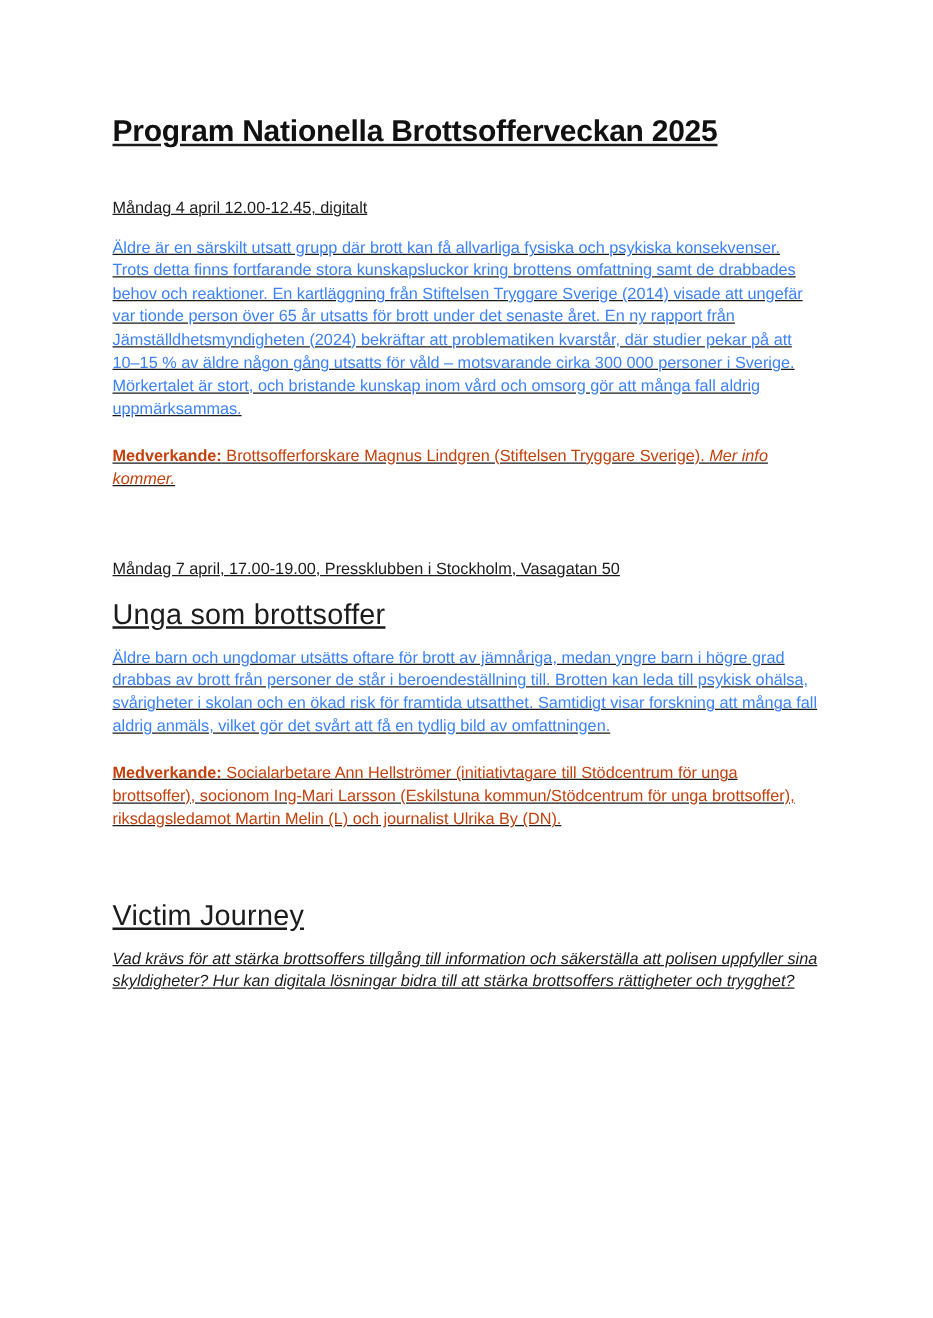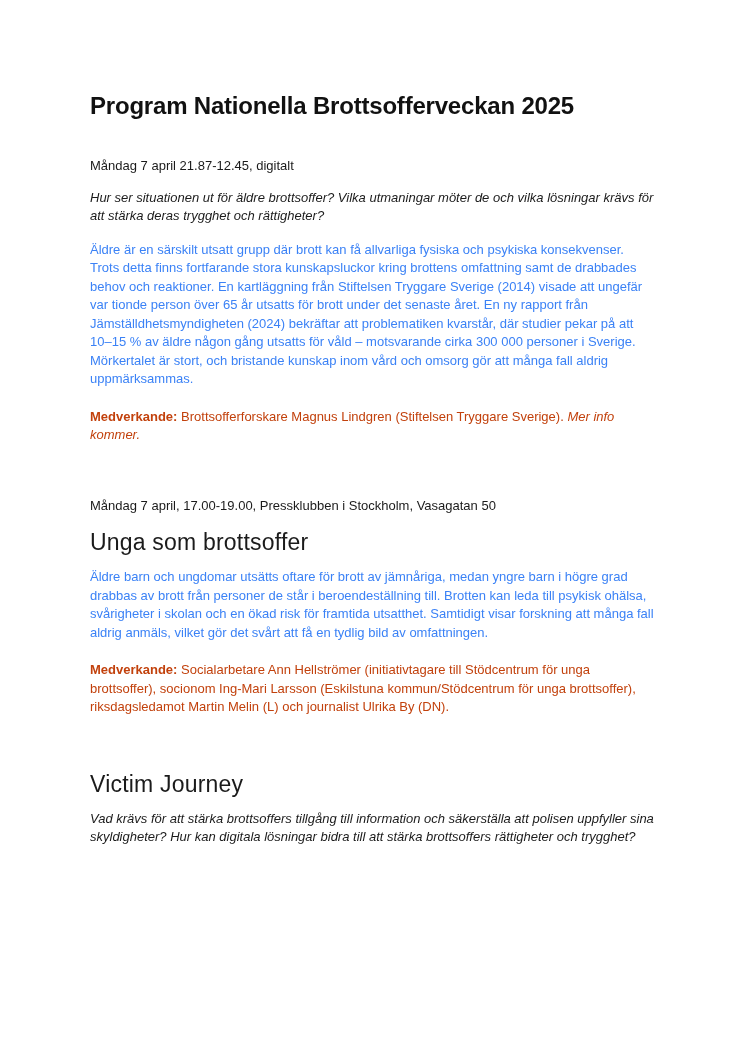--- a/index.html
+++ b/index.html
@@ -9,20 +9,21 @@
     color: #1b1b1b;
     font-family: "Liberation Sans", "DejaVu Sans", sans-serif;
   }
   .page {
     width: 746px;
     height: 1054px;
     background: #ffffff;
     margin: 0 auto;
     padding: 92px 90px 0 90px;
     overflow: hidden;
+    text-decoration: underline;
   }
   .doc-title {
     font-size: 24px;
     font-weight: 700;
     letter-spacing: -0.2px;
     color: #111;
     margin-bottom: 38px;
     font-family: "Liberation Sans", sans-serif;
   }
   .session {
@@ -67,22 +68,21 @@
   }
 </style>
 </head>
 <body>
 
 <div class="page">
 
   <h1 class="doc-title">Program Nationella Brottsofferveckan 2025</h1>
 
   <section class="session">
-    <p class="session-datetime">Måndag 7 april 21.87-12.45, digitalt</p>
-    <p class="session-intro">Hur ser situationen ut för äldre brottsoffer? Vilka utmaningar möter de och vilka lösningar krävs för att stärka deras trygghet och rättigheter?</p>
+    <p class="session-datetime">Måndag 4 april 12.00-12.45, digitalt</p>
     <p class="session-body">Äldre är en särskilt utsatt grupp där brott kan få allvarliga fysiska och psykiska konsekvenser. Trots detta finns fortfarande stora kunskapsluckor kring brottens omfattning samt de drabbades behov och reaktioner. En kartläggning från Stiftelsen Tryggare Sverige (2014) visade att ungefär var tionde person över 65 år utsatts för brott under det senaste året. En ny rapport från Jämställdhetsmyndigheten (2024) bekräftar att problematiken kvarstår, där studier pekar på att 10–15 % av äldre någon gång utsatts för våld – motsvarande cirka 300 000 personer i Sverige. Mörkertalet är stort, och bristande kunskap inom vård och omsorg gör att många fall aldrig uppmärksammas.</p>
     <p class="participants">
       <span class="label">Medverkande:</span><span> Brottsofferforskare Magnus Lindgren (Stiftelsen Tryggare Sverige). </span><span class="note">Mer info kommer.</span>
     </p>
   </section>
 
   <section class="session">
     <p class="session-datetime">Måndag 7 april, 17.00-19.00, Pressklubben i Stockholm, Vasagatan 50</p>
     <h2 class="session-heading">Unga som brottsoffer</h2>
     <p class="session-body">Äldre barn och ungdomar utsätts oftare för brott av jämnåriga, medan yngre barn i högre grad drabbas av brott från personer de står i beroendeställning till. Brotten kan leda till psykisk ohälsa, svårigheter i skolan och en ökad risk för framtida utsatthet. Samtidigt visar forskning att många fall aldrig anmäls, vilket gör det svårt att få en tydlig bild av omfattningen.</p>

